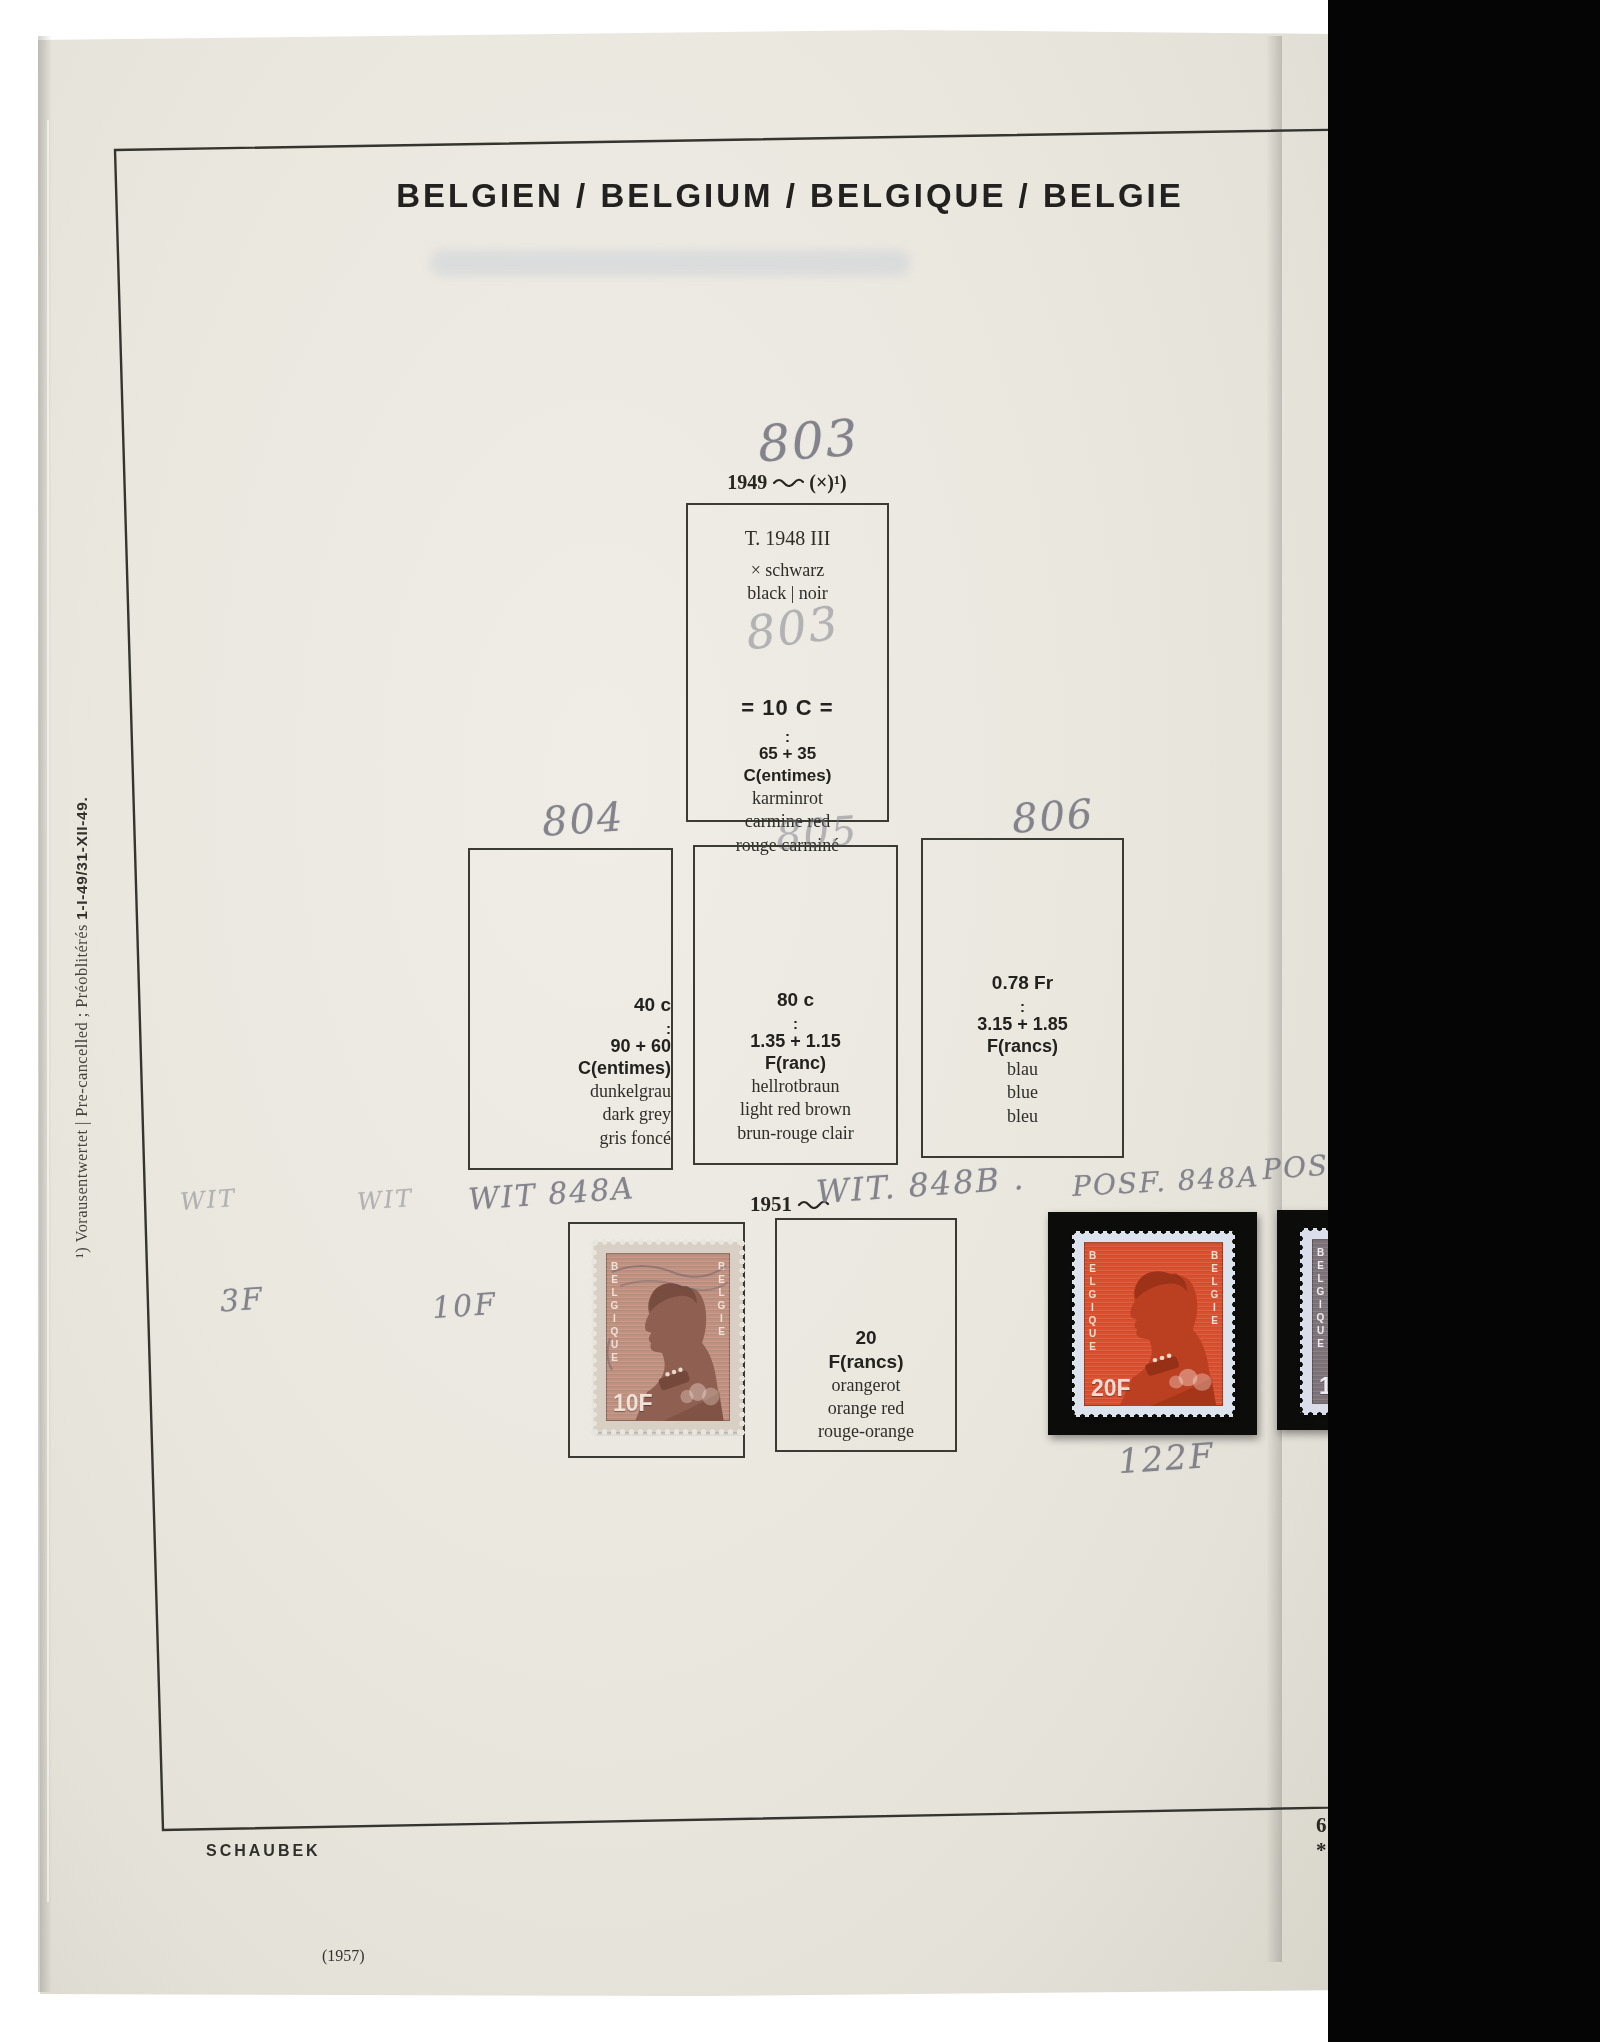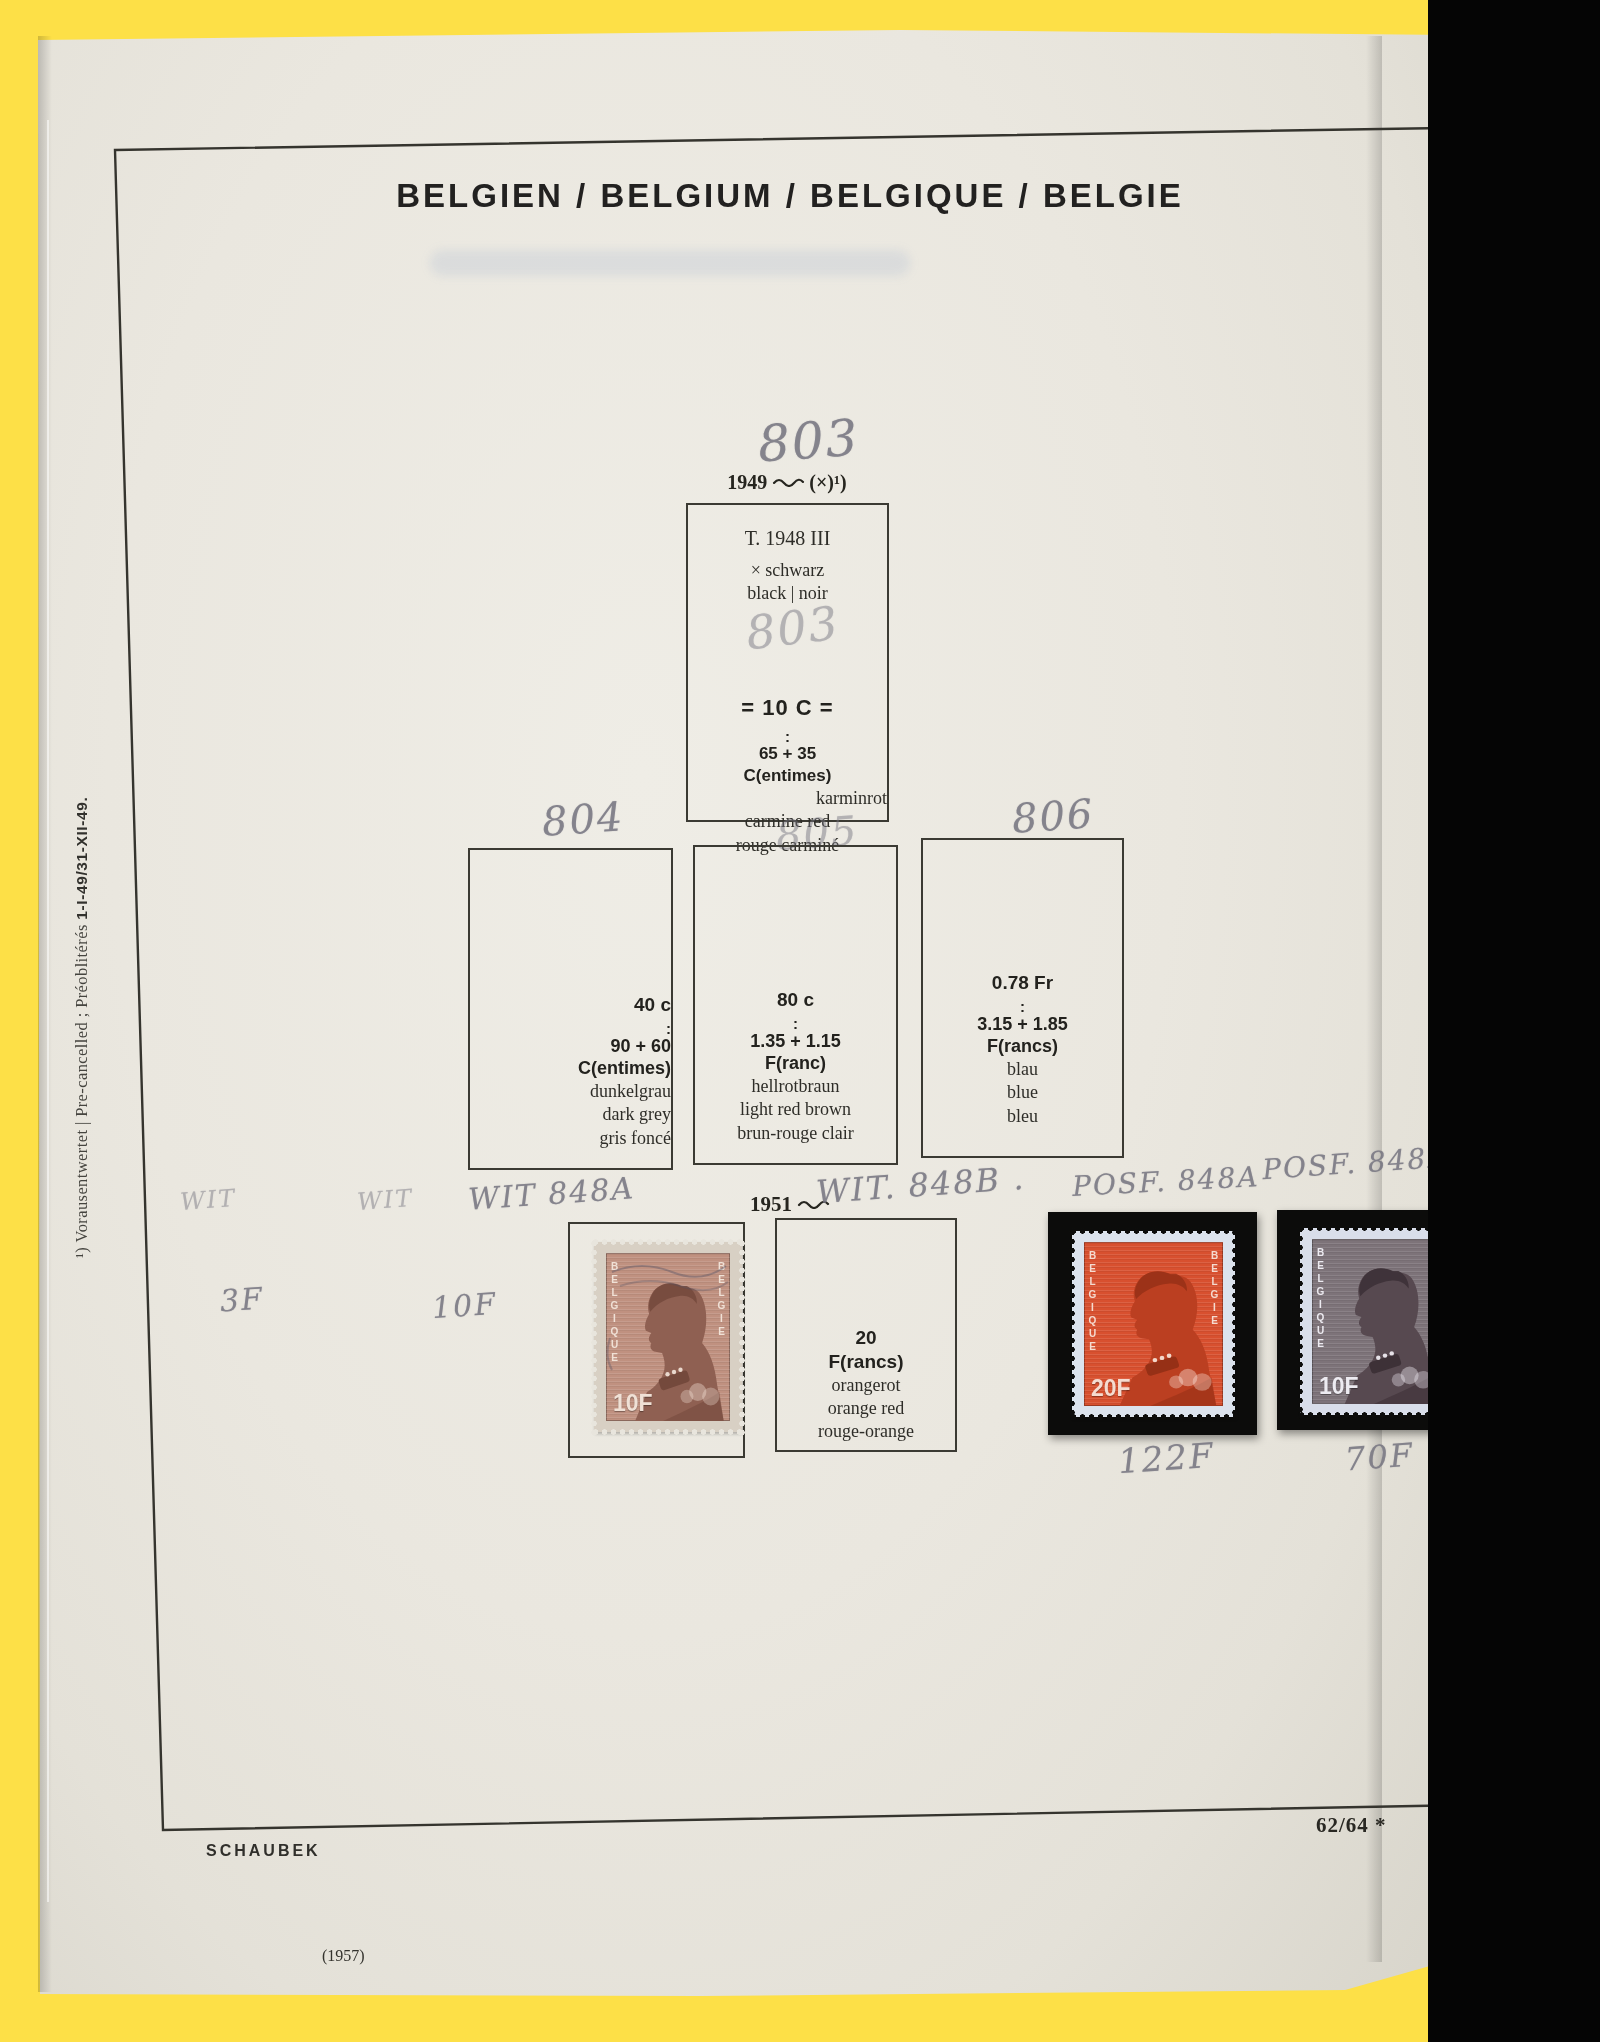--- a/index.html
+++ b/index.html
@@ -1,16 +1,16 @@
 <!DOCTYPE html>
 <html><head>
 <meta charset="utf-8">
 <style>
   html,body{margin:0;padding:0;background:#050505;}
-  .scan{position:relative;width:1428px;height:2042px;background:#fde047;overflow:hidden;
+  .scan{position:relative;width:1328px;height:2042px;background:#ffffff;overflow:hidden;
         font-family:"Liberation Serif",serif;color:#2b2a26;}
   
   .page{position:absolute;inset:0;
         background:radial-gradient(ellipse at 45% 38%,#efede6 0%,#eae7df 48%,#e4e1d8 75%,#d7d4ca 100%);
         clip-path:polygon(38px 40px,900px 30px,1560px 36px,1558px 1000px,1546px 1520px,
                           1528px 1905px,1468px 1955px,1345px 1990px,700px 1996px,40px 1994px);}
   .edge-shadow-l{position:absolute;left:38px;top:36px;bottom:50px;width:14px;
         background:linear-gradient(90deg,rgba(0,0,0,.18),rgba(0,0,0,0));}
   .edge-sliver{position:absolute;left:47px;top:120px;bottom:140px;width:2px;
         background:rgba(255,255,255,.55);filter:blur(.6px);}
@@ -100,21 +100,21 @@
   <div class="pbox" style="left:686px;top:503px;width:203px;height:319px;">
     <div class="hw faint" style="left:58px;top:96px;font-size:46px;transform:rotate(-7deg);">803</div>
     <div class="stack" style="top:20px;">
       <div class="sr" style="font-size:20px;">T. 1948 III</div>
       <div class="sr" style="margin-top:8px;">× schwarz</div>
       <div class="sr">black | noir</div>
       <div class="bs big" style="margin-top:88px;">= 10 C =</div>
       <div class="colon" style="margin-top:10px;">:</div>
       <div class="bs" style="font-size:17px;">65 + 35</div>
       <div class="bs" style="font-size:17px;">C(entimes)</div>
-      <div class="sr" style="margin-top:1px;text-align:right;">karminrot</div>
+      <div class="sr" style="margin-top:1px;">karminrot</div>
       <div class="sr">carmine red</div>
       <div class="sr">rouge carminé</div>
     </div>
   </div>
 
   <div class="hw" style="left:542px;top:796px;font-size:40px;">804</div>
   <div class="hw faint" style="left:776px;top:810px;font-size:40px;">805</div>
   <div class="hw" style="left:1012px;top:793px;font-size:40px;">806</div>
 
   <div class="pbox" style="left:468px;top:848px;width:205px;height:322px;">

